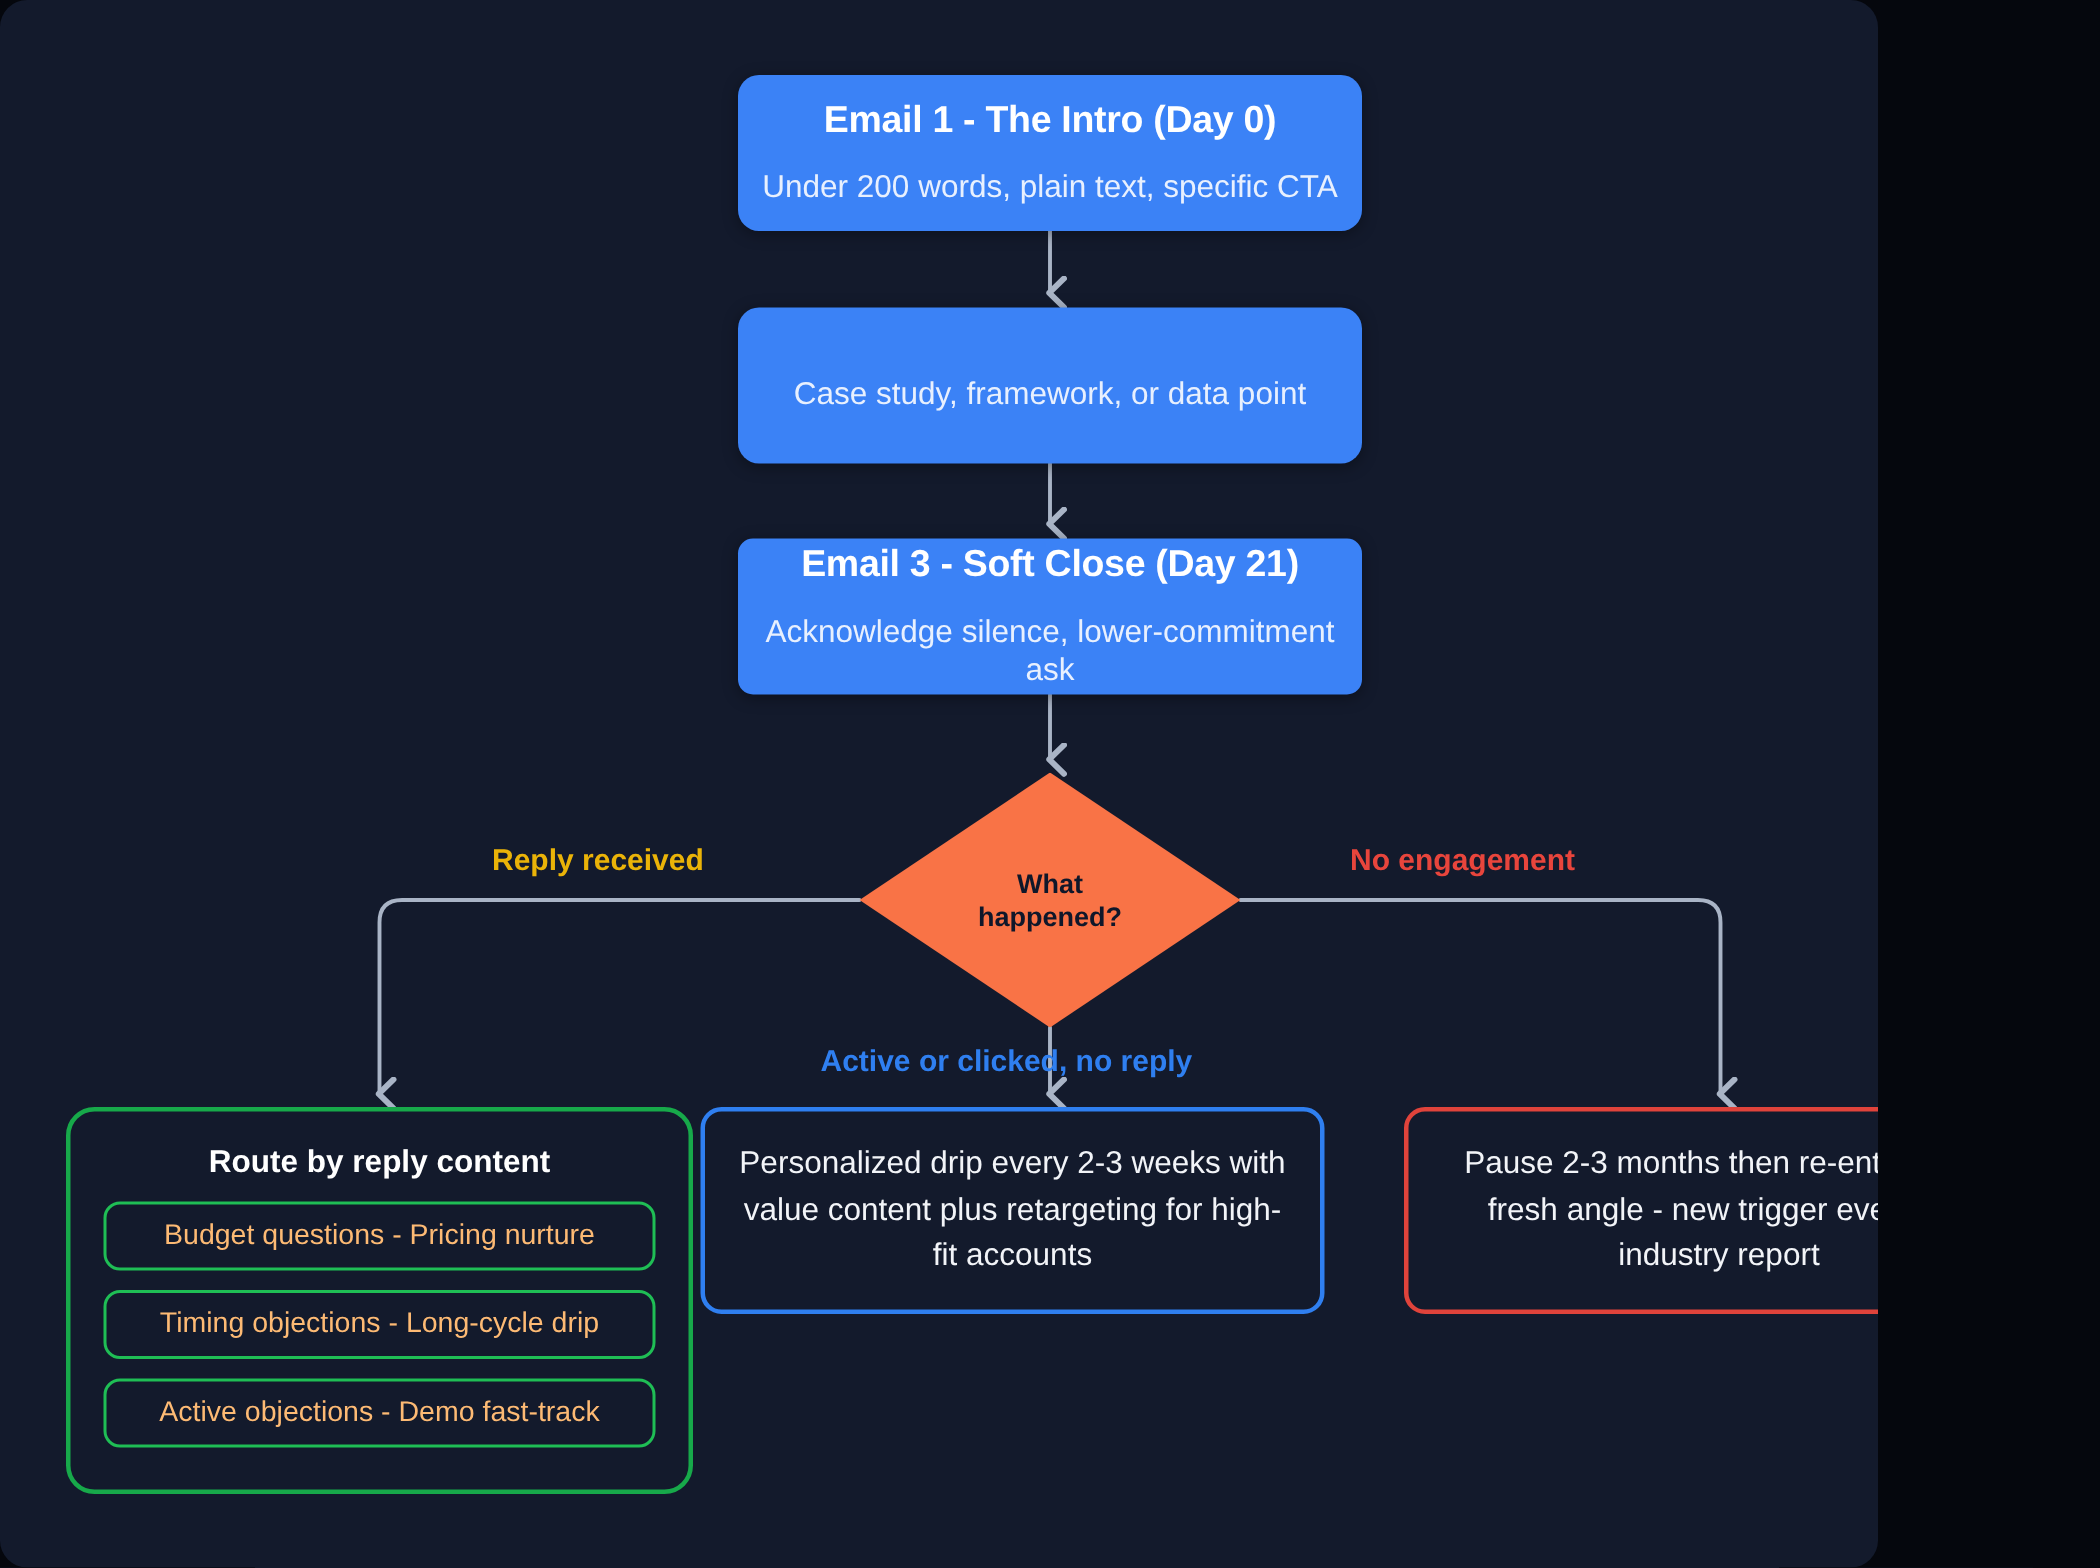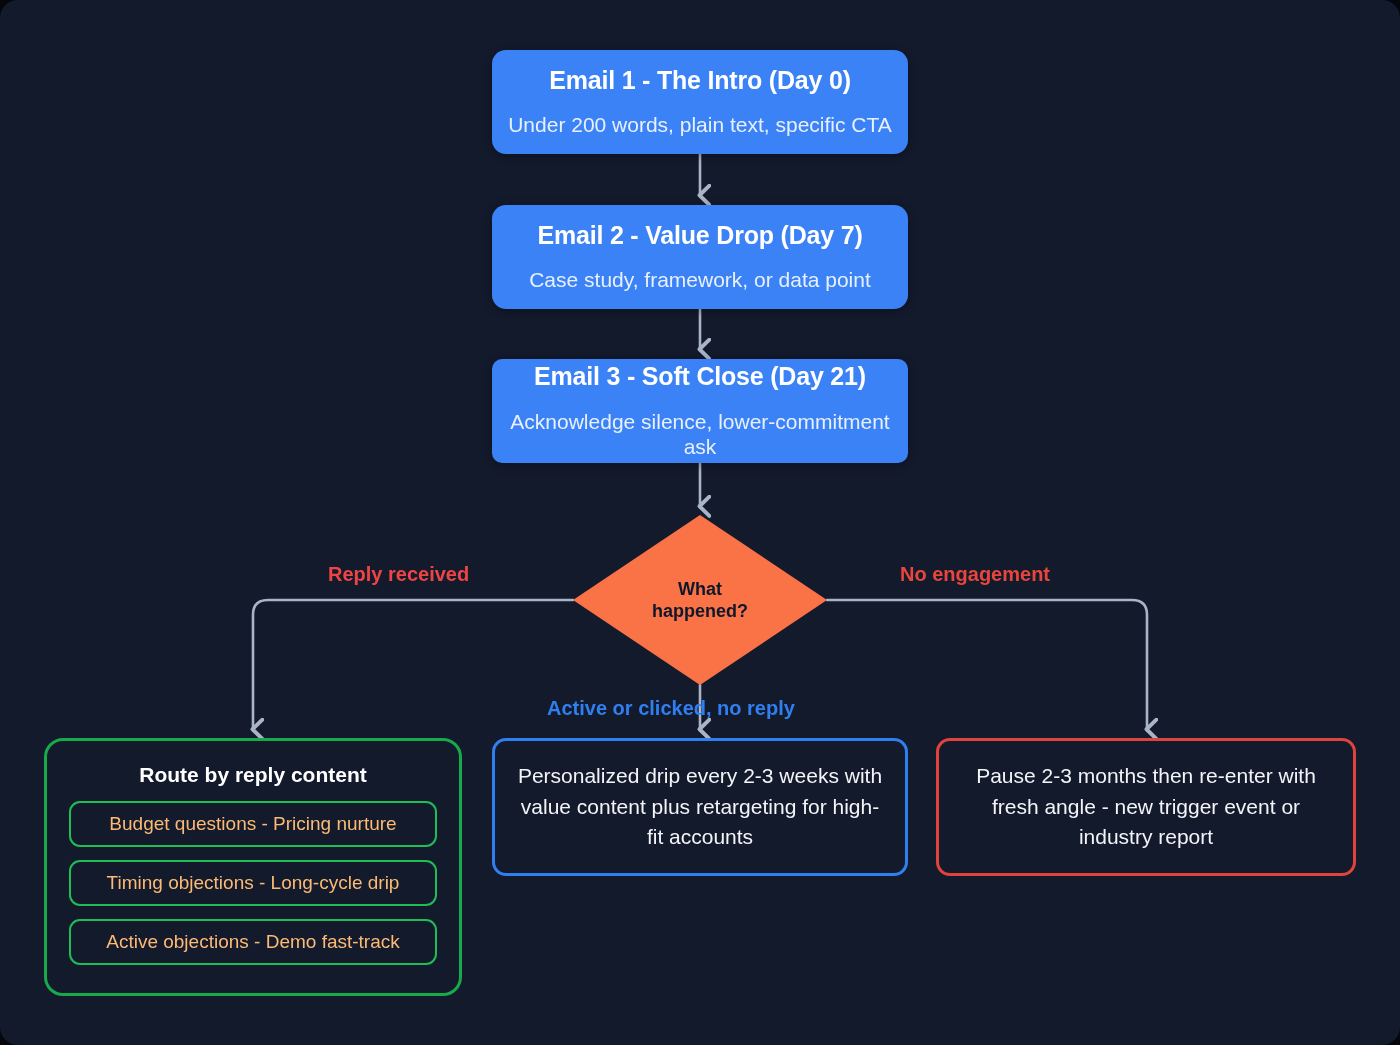--- a/index.html
+++ b/index.html
@@ -7,21 +7,21 @@
   html, body {
     width: 1400px;
     height: 1045px;
     background: #05070d;
     font-family: "Liberation Sans", sans-serif;
     overflow: hidden;
   }
 
   #canvas {
     position: relative;
-    width: 1400px;
+    width: 1252px;
     height: 1045px;
     background: #131a2c;
     border-radius: 18px;
     overflow: hidden;
   }
 
   
   #edges {
     position: absolute;
     inset: 0;
@@ -89,21 +89,21 @@
   }
 
   
   .edge-label {
     position: absolute;
     font-size: 20px;
     font-weight: bold;
     white-space: nowrap;
     z-index: 4;
   }
-  #label-reply     { left: 328px;  top: 563px;  color: #ef4444; }
+  #label-reply     { left: 328px;  top: 563px;  color: #eab308; }
   #label-no-engage { left: 900px;  top: 563px;  color: #e8453c; }
   #label-opened    { left: 547px;  top: 697px;  color: #2f7ff0; }
 
   
   .outcome {
     position: absolute;
     background: #131a2c;
     border-radius: 14px;
     border: 3px solid;
     display: flex;
@@ -147,21 +147,21 @@
     border-radius: 11px;
     display: flex;
     align-items: center;
     justify-content: center;
     font-size: 19px;
     color: #fdba74;
     background: transparent;
   }
 
   #outcome-drip {
-    left: 492px; top: 738px;
+    left: 467px; top: 738px;
     width: 416px; height: 138px;
     border-color: #2f7ff0;
     padding: 13px 20px;
   }
 
   #outcome-pause {
     left: 936px; top: 738px;
     width: 420px; height: 138px;
     border-color: #e0433b;
     padding: 0 18px;
@@ -194,21 +194,20 @@
       <path d="M827,600 L1132,600 Q1147,600 1147,615 L1147,729" marker-end="url(#arrowhead)"></path>
     </g>
   </svg>
 
   <div class="node step" id="step-1">
     <div class="step-title">Email 1 - The Intro (Day 0)</div>
     <div class="step-sub">Under 200 words, plain text, specific CTA</div>
   </div>
 
   <div class="node step" id="step-2">
-    <div class="step-title">Email 2 - Value Drop (Day 7)</div>
     <div class="step-sub">Case study, framework, or data point</div>
   </div>
 
   <div class="node step" id="step-3">
     <div class="step-title">Email 3 - Soft Close (Day 21)</div>
     <div class="step-sub">Acknowledge silence, lower-commitment ask</div>
   </div>
 
   <div class="node" id="decision">
     <div class="decision-text">

